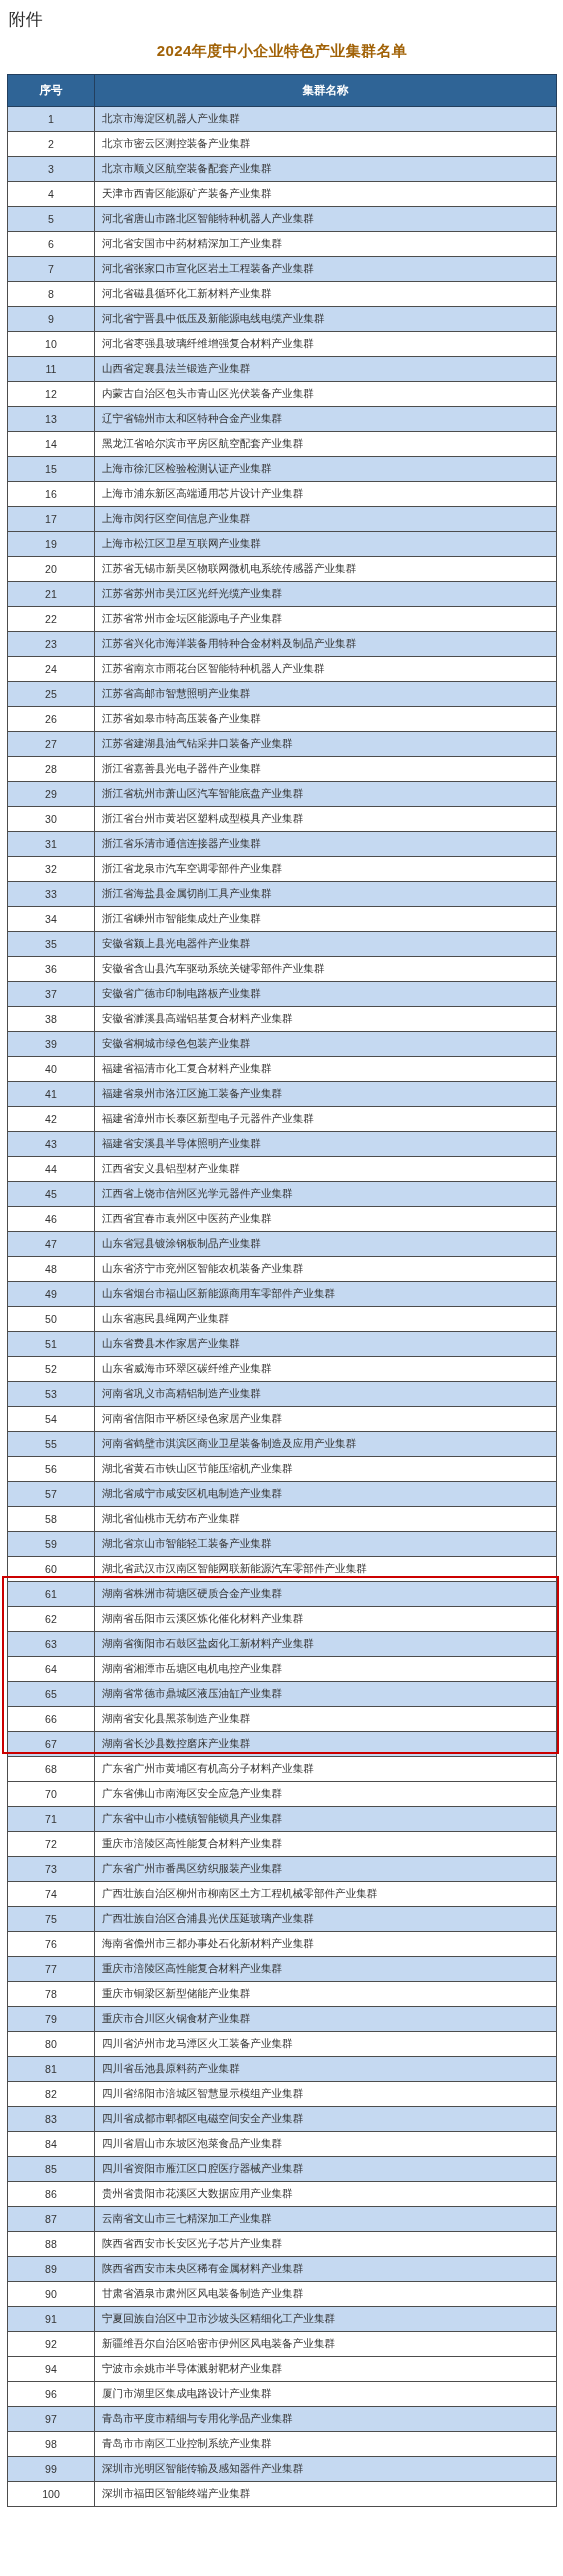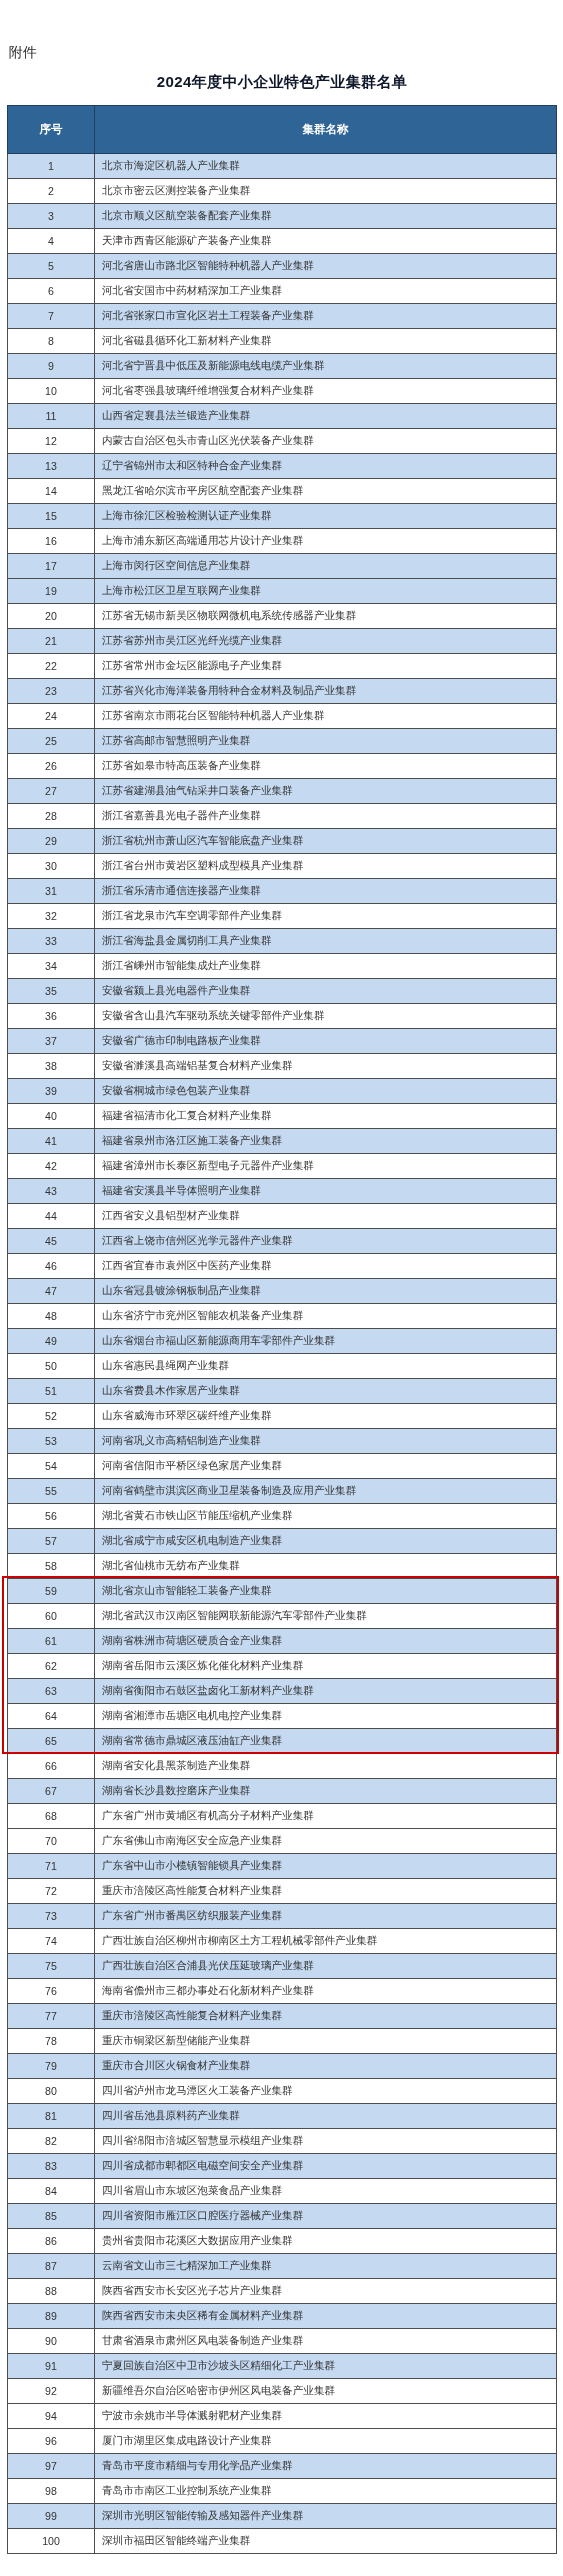--- a/index.html
+++ b/index.html
@@ -9,35 +9,35 @@
     --highlight:#cc0000;
   }
   *{box-sizing:border-box;}
   html,body{margin:0;padding:0;}
   body{
     width:564px;height:2576px;background:#ffffff;
     font-family:"Liberation Sans","DejaVu Sans",sans-serif;
     position:relative;overflow:hidden;
   }
   .attachment-label{
-    padding:8px 0 0 8.8px;font-size:14px;color:#2b2b2b;margin-top:36px;
+    padding:8px 0 0 8.8px;font-size:17px;color:#2b2b2b;
   }
   .doc-title{
     margin:10.6px 0 13.2px 0;text-align:center;
-    font-size:15px;font-weight:bold;color:#0f172a;letter-spacing:0.4px;
+    font-size:15px;font-weight:bold;color:#a16207;letter-spacing:0.4px;
   }
   table.cluster-table{
     border-collapse:collapse;table-layout:fixed;
     margin-left:7px;width:550px;
   }
   .cluster-table col.col-index{width:87px;}
   .cluster-table th{
     background:var(--header-bg);color:#ffffff;
     font-size:11.5px;font-weight:bold;height:26.4px;
-    border:0.9px solid #233f5e;text-align:center;padding:16px;
+    border:0.9px solid #233f5e;text-align:center;padding:8px;
   }
   .cluster-table td{
     height:25px;font-size:10.6px;color:#333333;
     border:0.9px solid var(--grid);padding:0;
     white-space:nowrap;overflow:hidden;
   }
   .cluster-table td.cell-index{text-align:center;}
   .cluster-table td.cell-name{text-align:left;padding-left:7px;}
   .cluster-table tr.alt td{background:var(--row-alt-bg);}
   #highlight-box{

